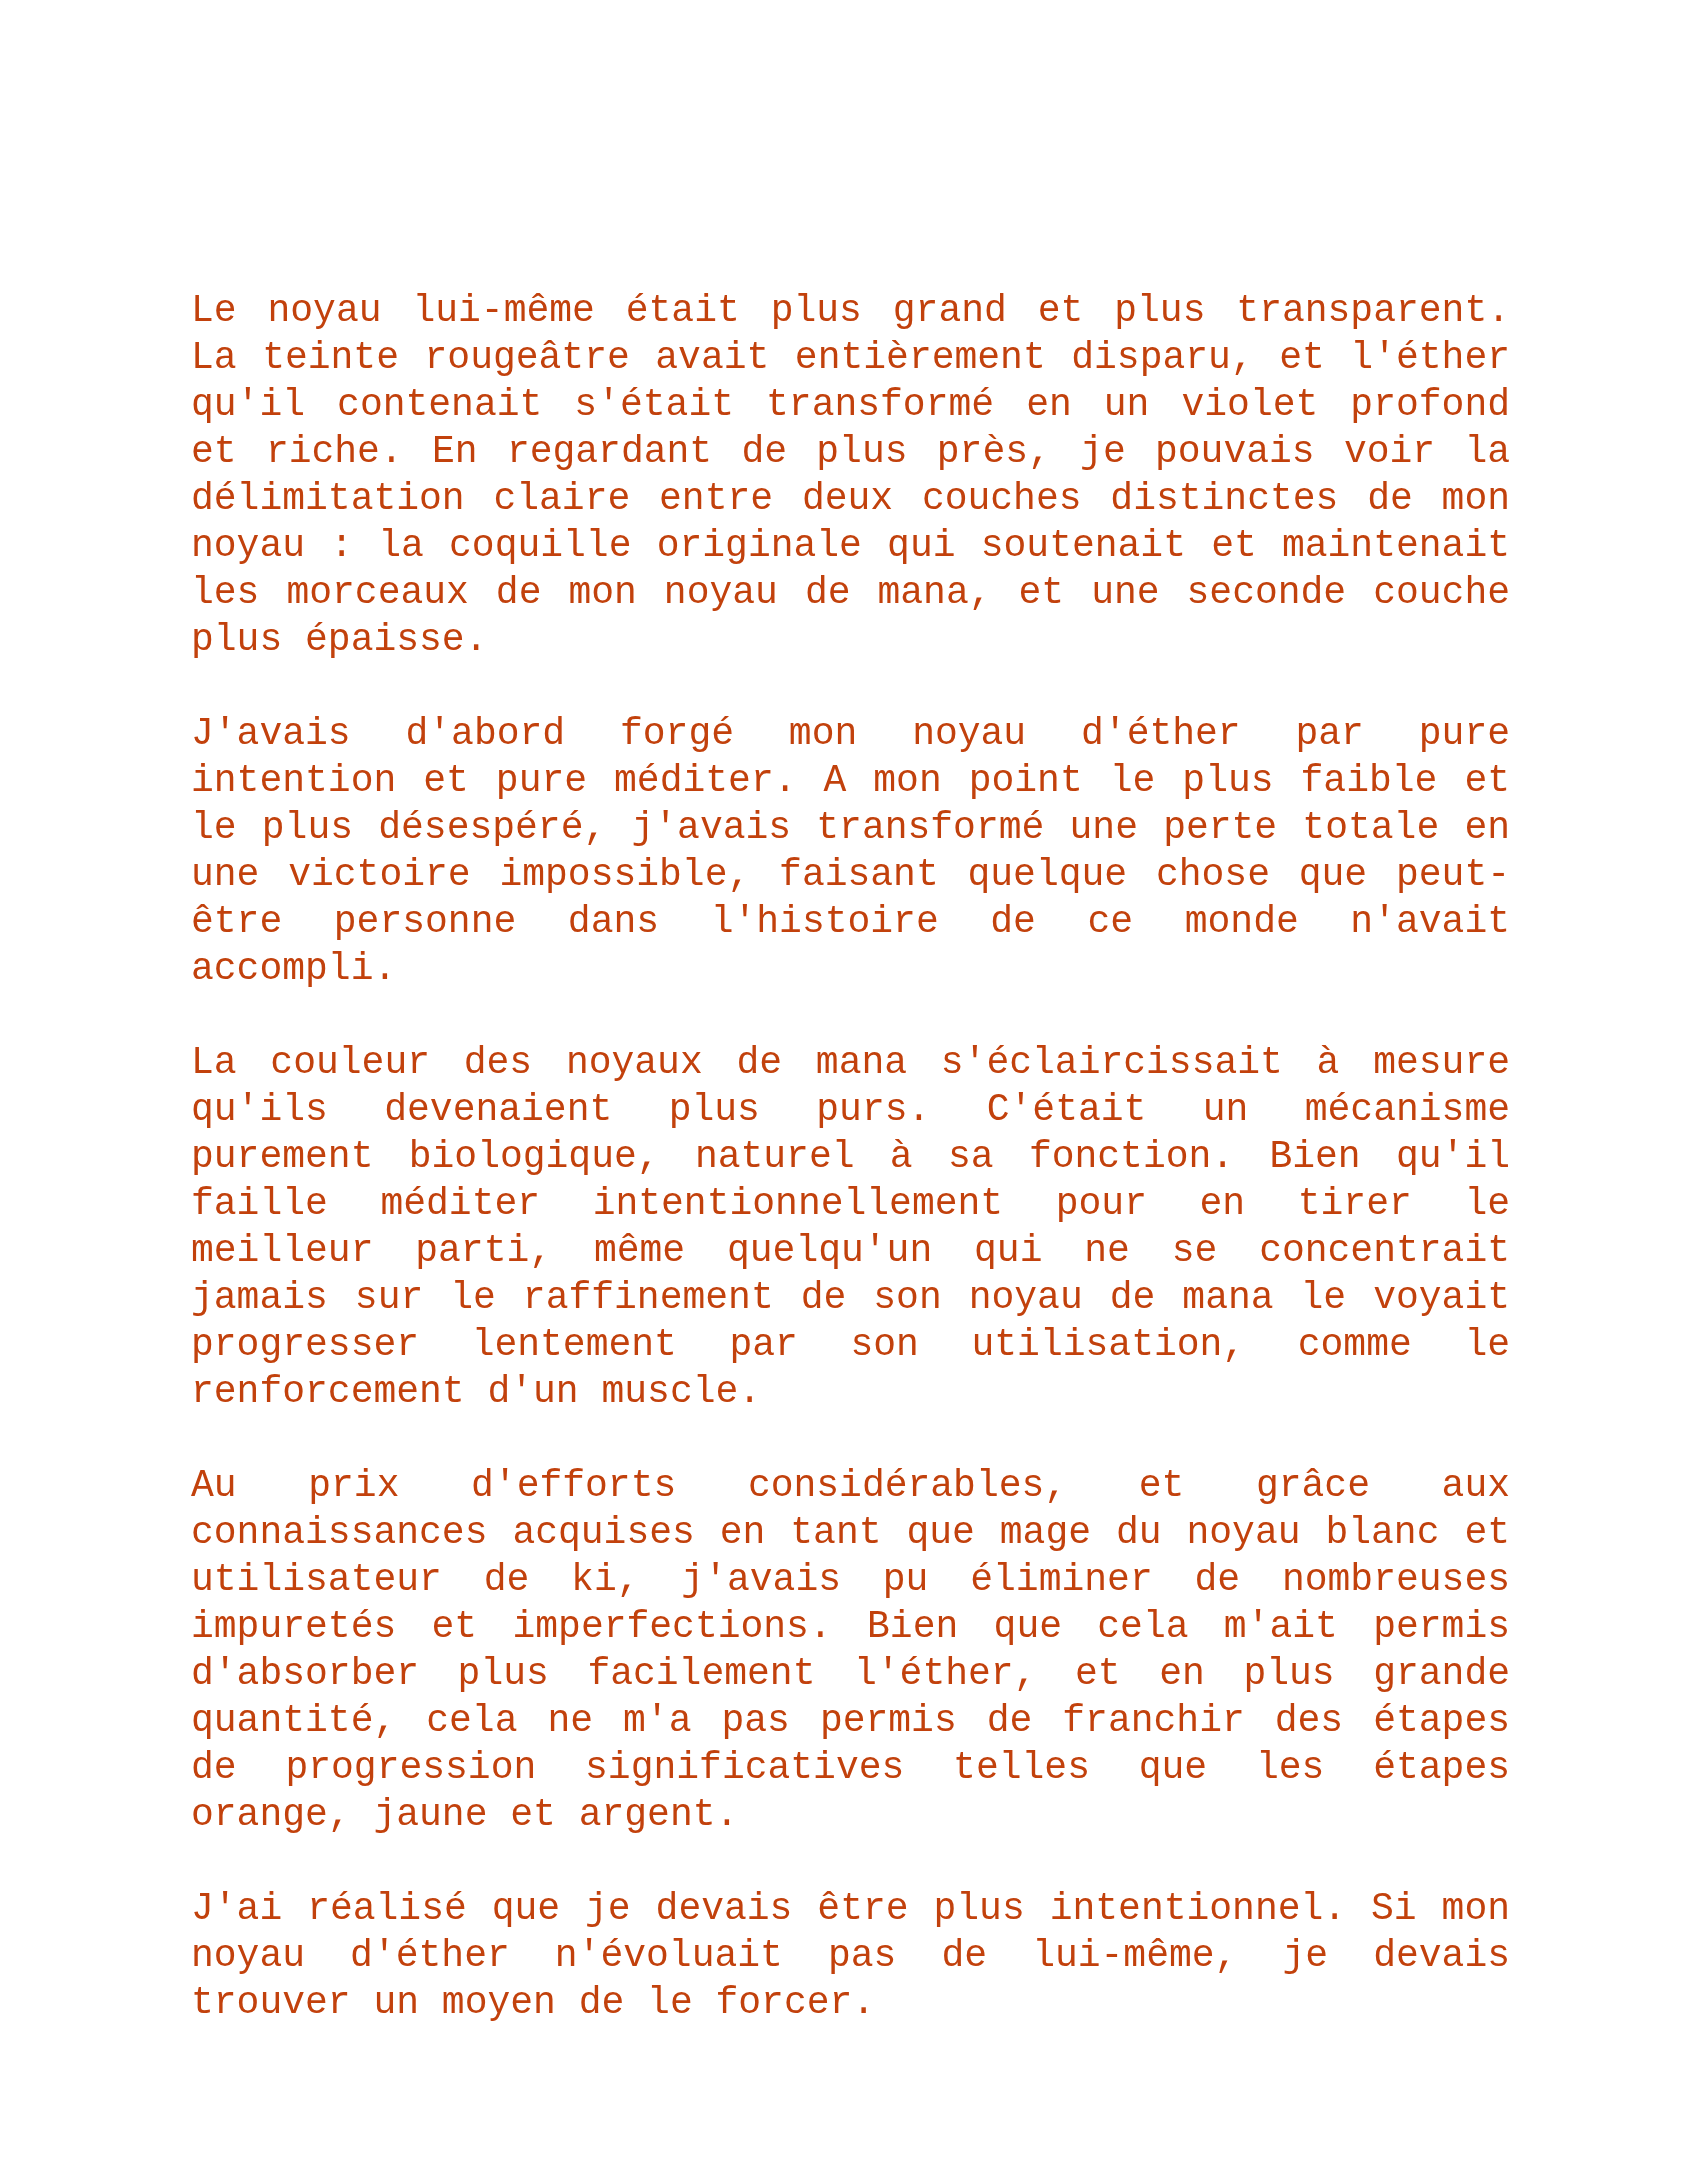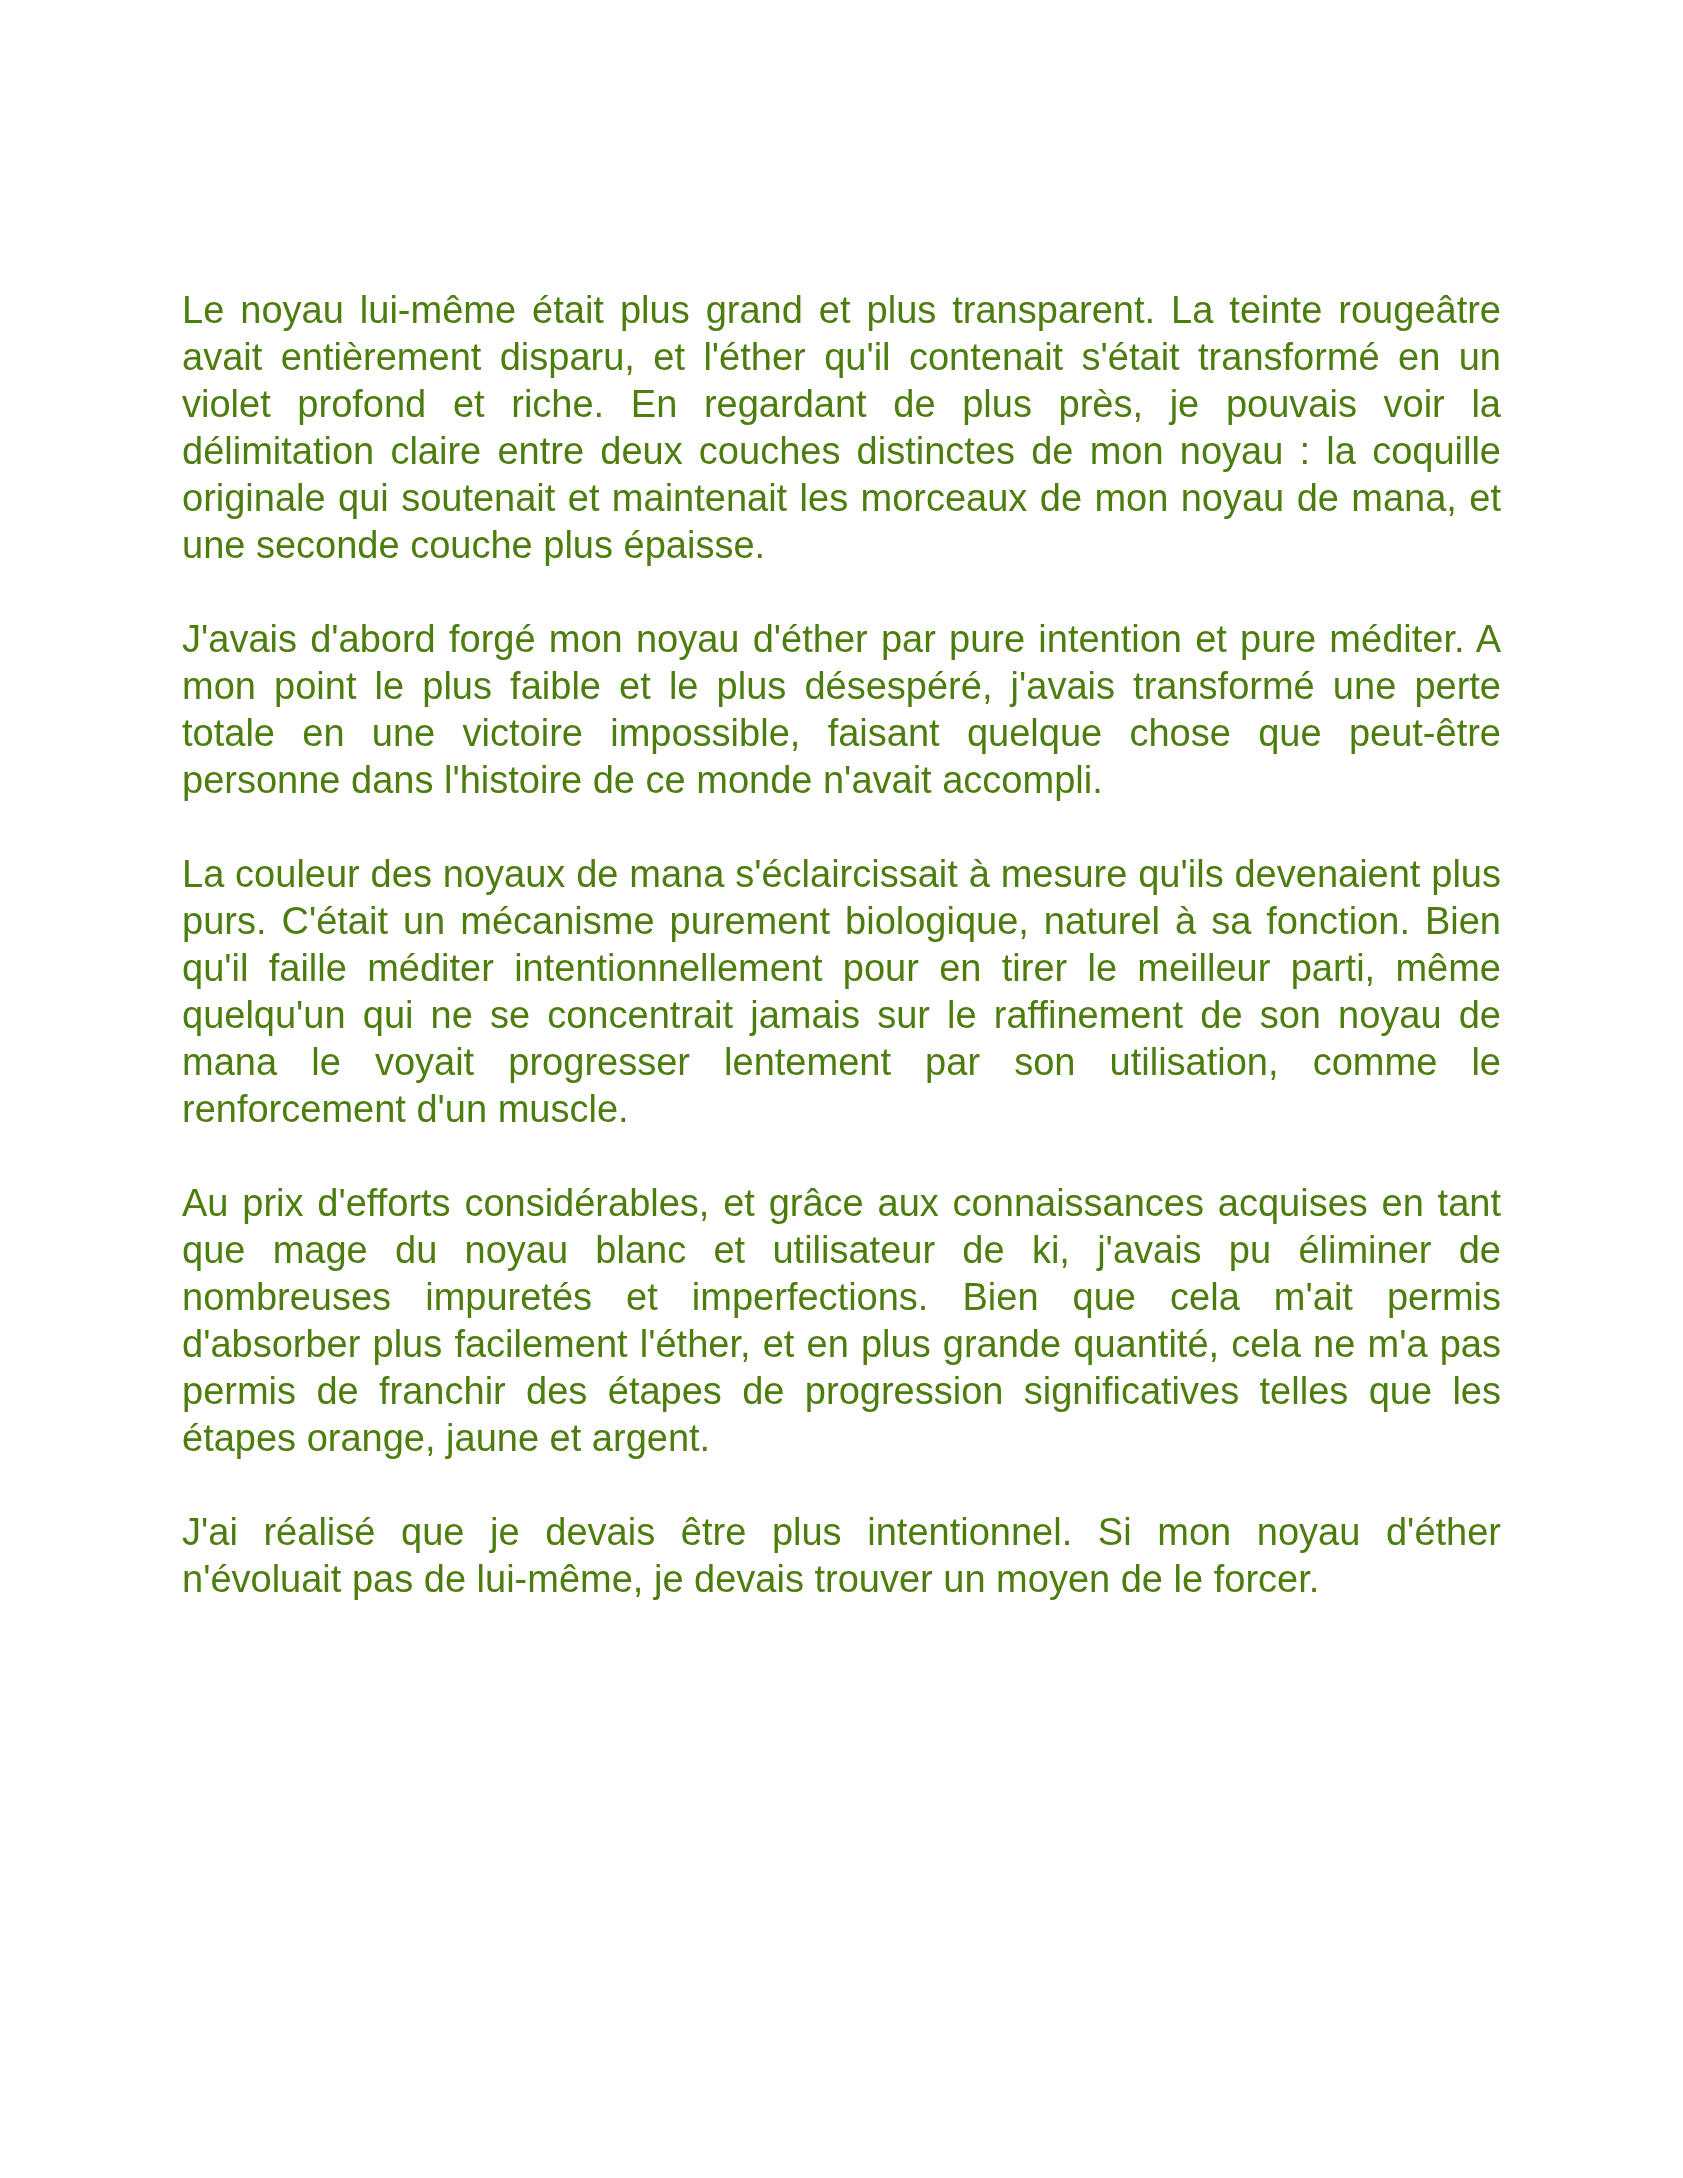--- a/index.html
+++ b/index.html
@@ -8,27 +8,27 @@
     background: #ffffff;
   }
   body {
     width: 1683px;
     height: 2178px;
     position: relative;
     overflow: hidden;
   }
   .page {
     position: absolute;
-    left: 182px;
+    left: 191px;
     top: 287px;
     width: 1319px;
-    font-family: Liberation Sans, sans-serif;
+    font-family: Liberation Mono, monospace;
     font-size: 38px;
     line-height: 47px;
-    color: #4d7c0f;
+    color: #c2410c;
   }
   .page p {
     margin: 0 0 47px 0;
     text-align: justify;
     text-align-last: left;
     hyphens: none;
   }
   .page p:last-child {
     margin-bottom: 10px;
   }

